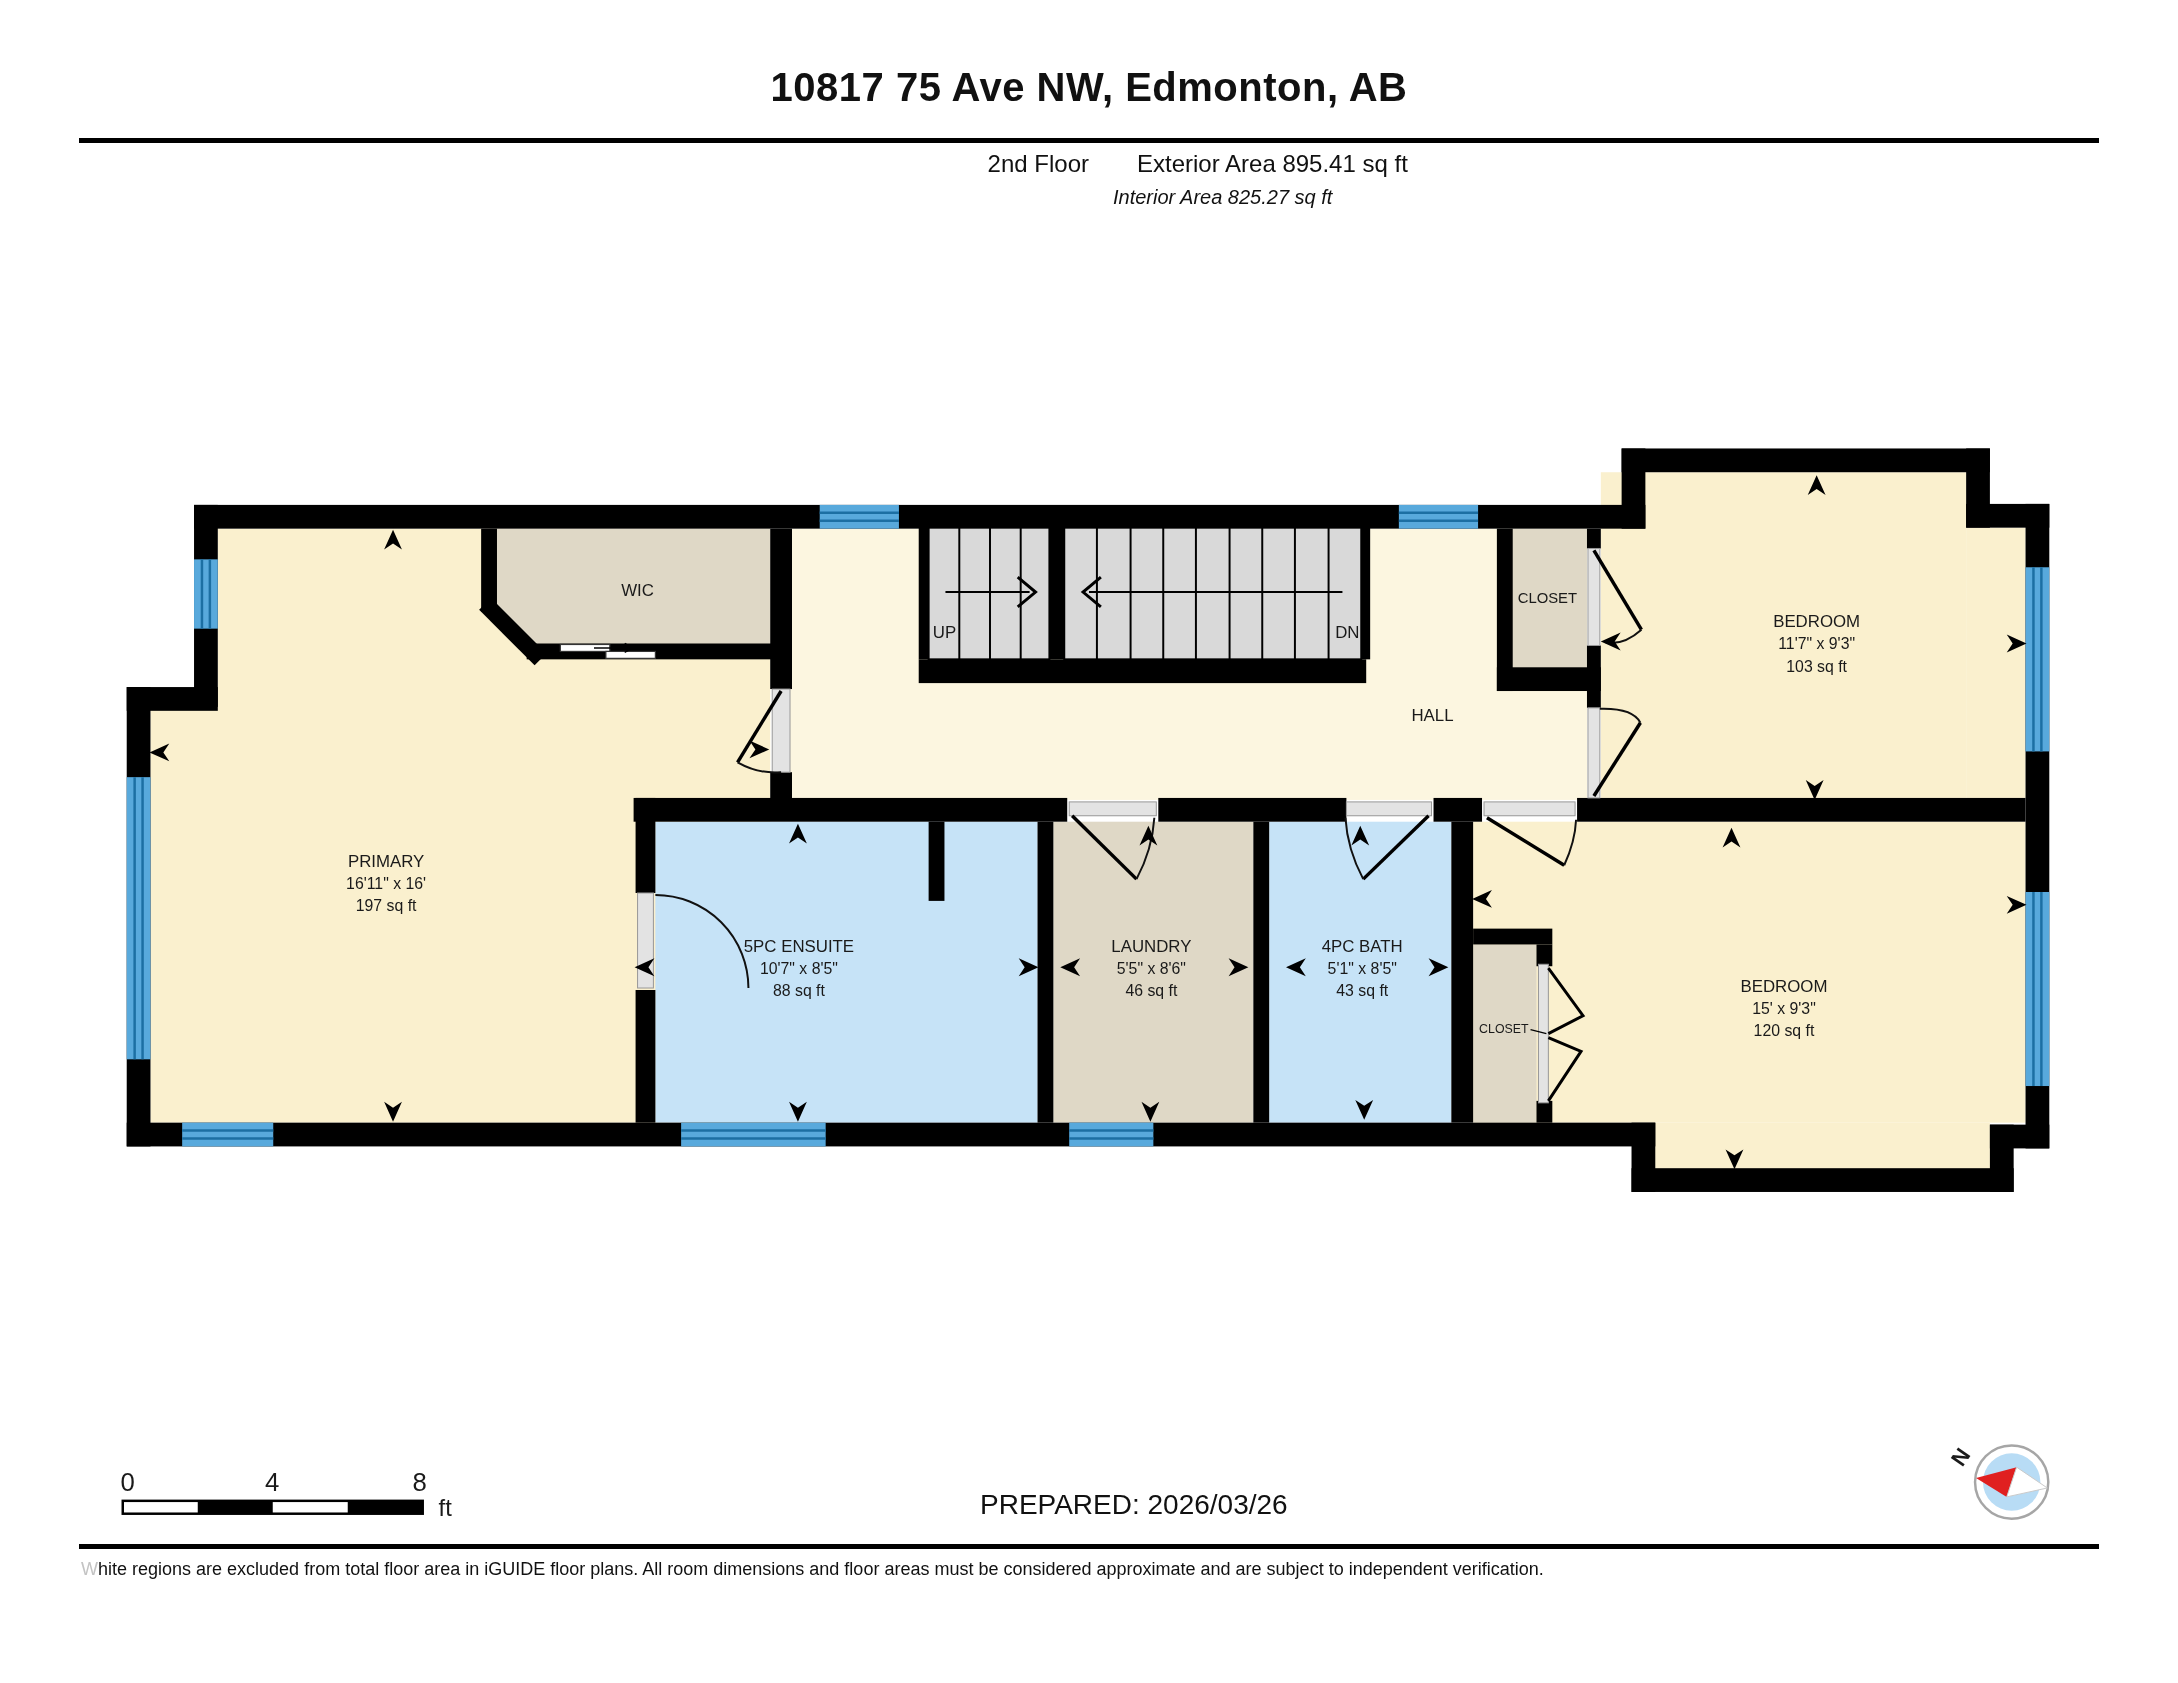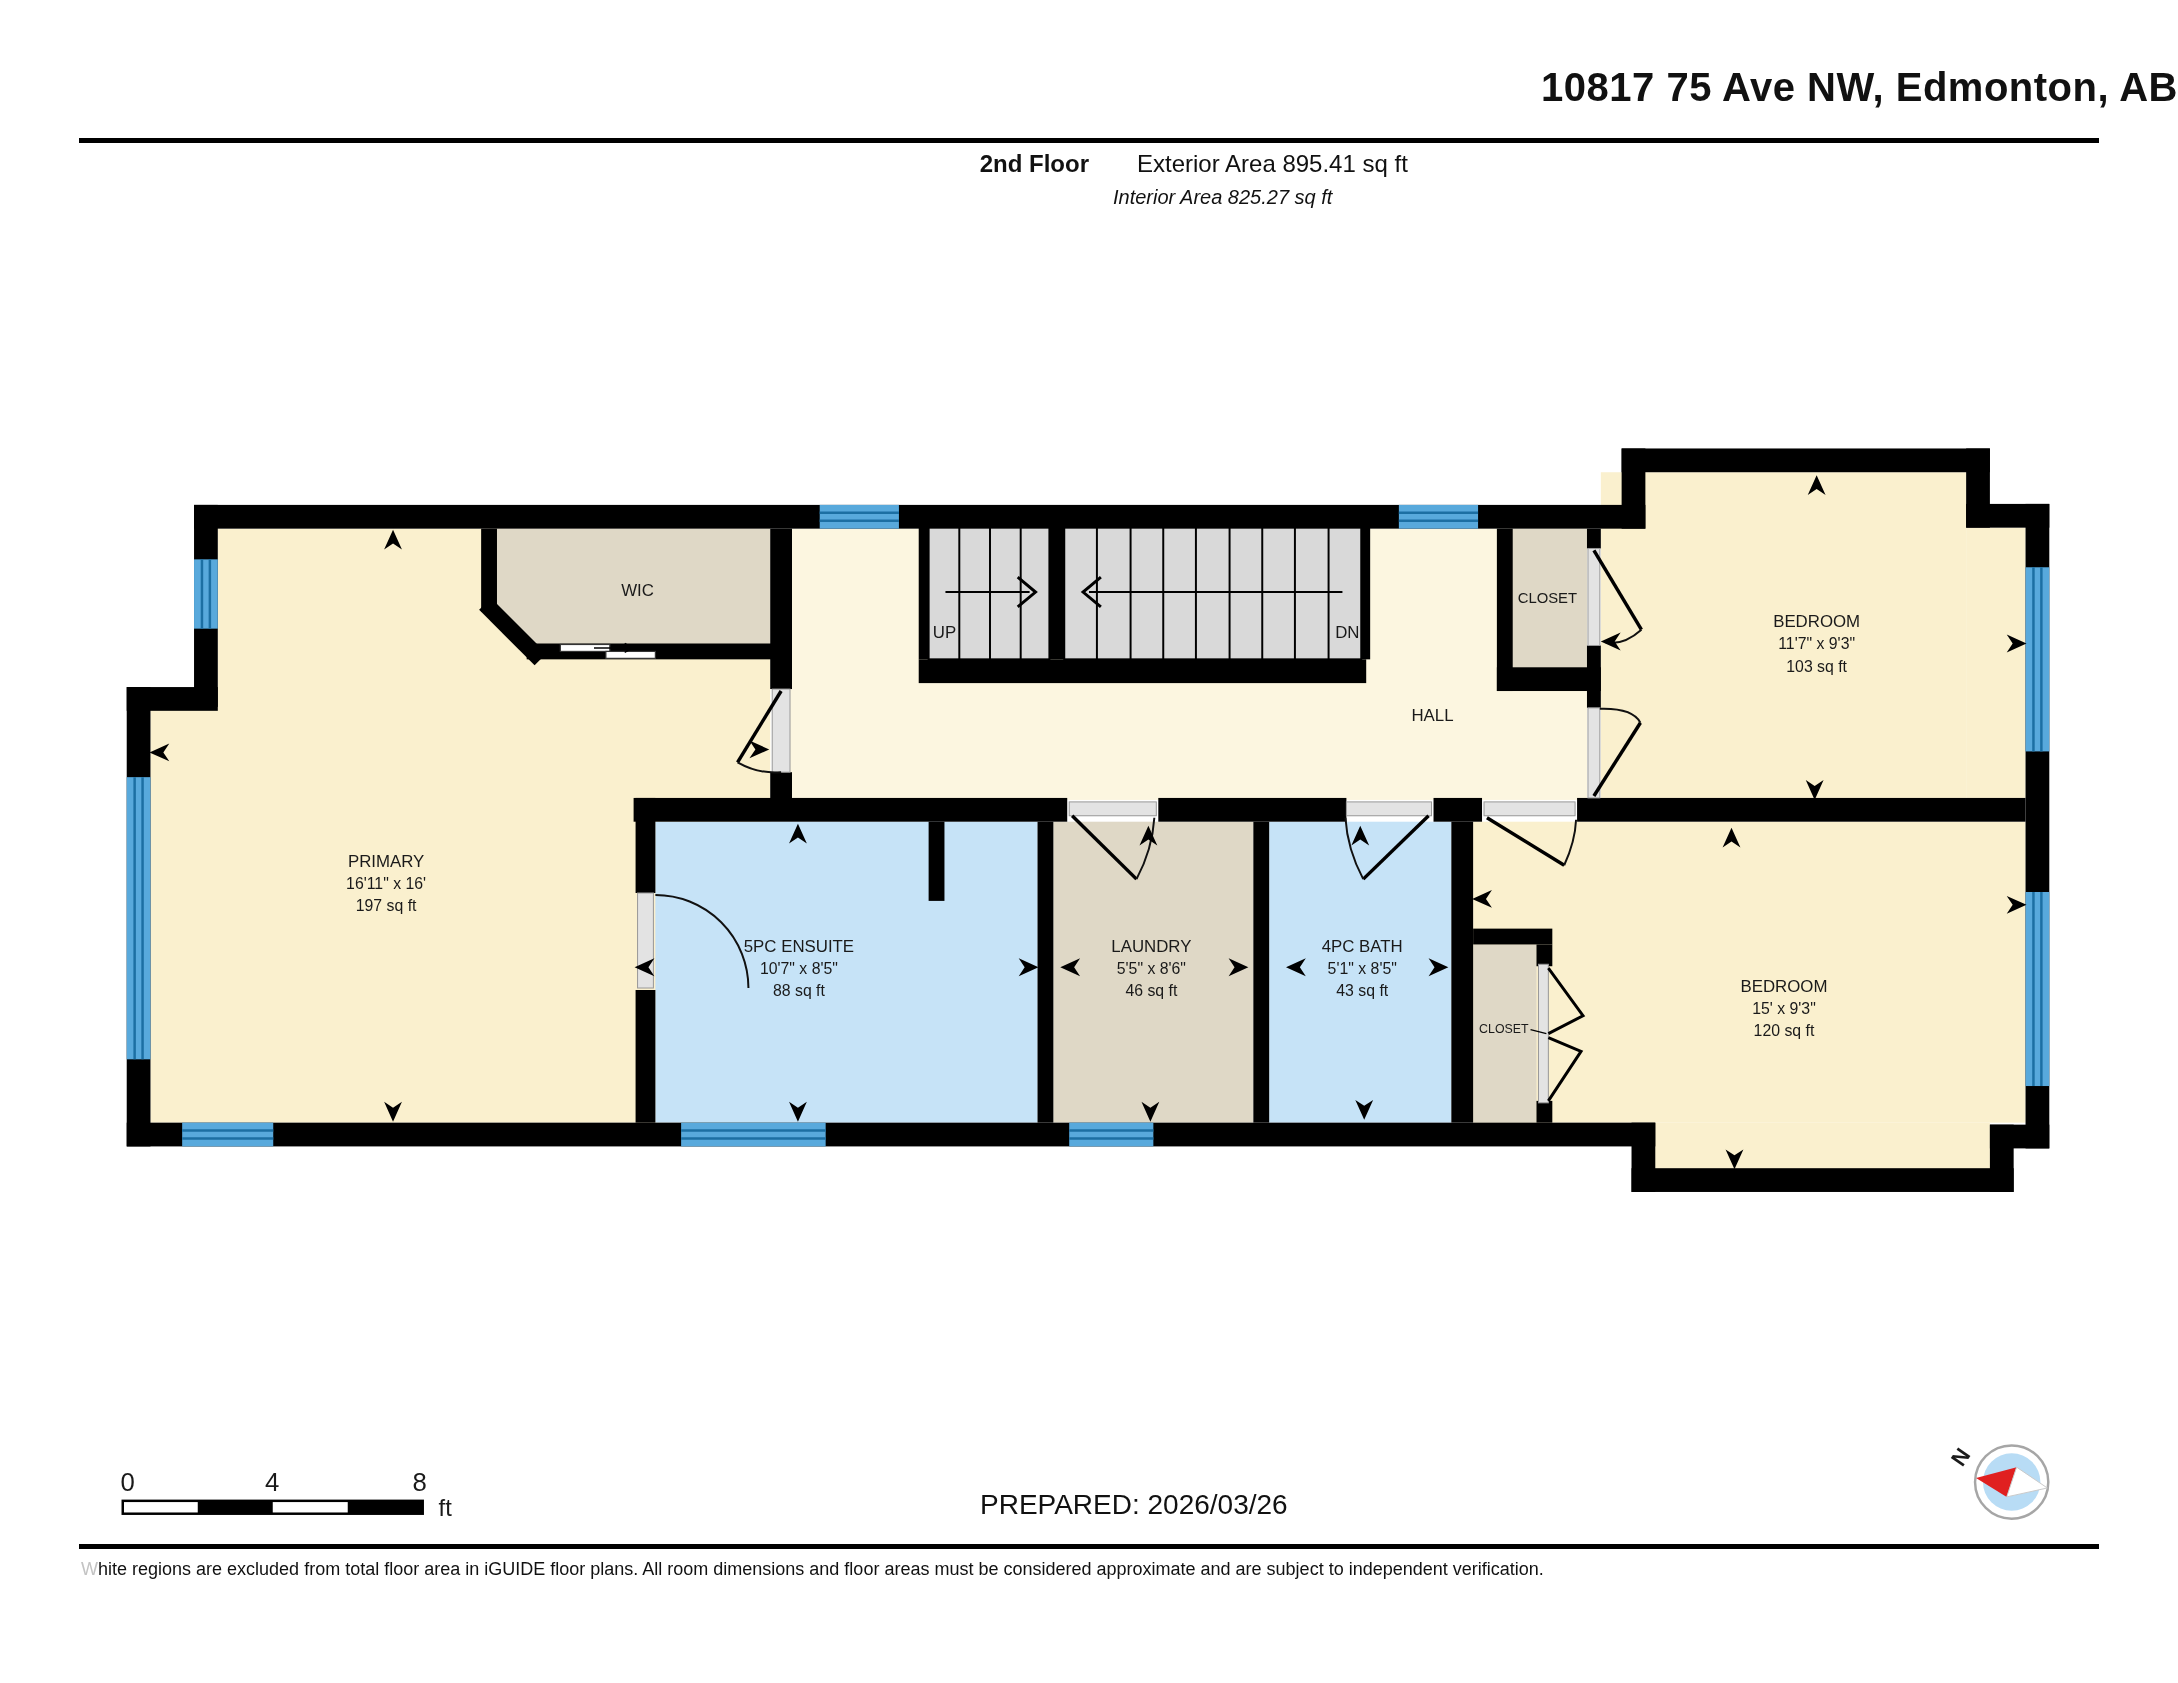--- a/index.html
+++ b/index.html
@@ -1,23 +1,23 @@
 <!DOCTYPE html>
 <html><head>
 <meta charset="utf-8">
 <style>
   html,body{margin:0;padding:0;background:#ffffff;}
   body{width:2178px;height:1683px;position:relative;font-family:"Liberation Sans",sans-serif;color:#111;}
   #page{position:absolute;inset:0;background:#fff;overflow:hidden;}
   .abs{position:absolute;}
-  .title{top:65px;left:0;width:2178px;text-align:right;font-size:40px;font-weight:bold;letter-spacing:0.5px;}
+  .title{top:65px;left:0;width:2178px;text-align:center;font-size:40px;font-weight:bold;letter-spacing:0.5px;}
   .rule{left:79px;width:2020px;height:5px;background:#000;}
   .rule-top{top:138px;}
   .rule-bottom{top:1544px;}
-  .floor-label{top:150px;left:0;width:1089px;text-align:right;font-size:24px;font-weight:bold;}
+  .floor-label{top:150px;left:0;width:1089px;text-align:right;font-size:24px;font-weight:normal;}
   .ext-area{top:150px;left:1113px;font-size:24px;margin-left:24px;}
   .int-area{top:186px;left:1113px;font-size:20px;font-style:italic;}
   .prepared{top:1489px;left:980px;font-size:28px;}
   .disclaimer{top:1559px;left:81px;font-size:18px;white-space:nowrap;}
   .disclaimer .lead{color:#c3c3c3;}
   svg{position:absolute;left:0;top:0;}
   svg text{font-family:"Liberation Sans",sans-serif;fill:#1a1a1a;}
   .lbl{font-size:17px;}
   .lbl2{font-size:16px;}
   .lblsm{font-size:15px;}

